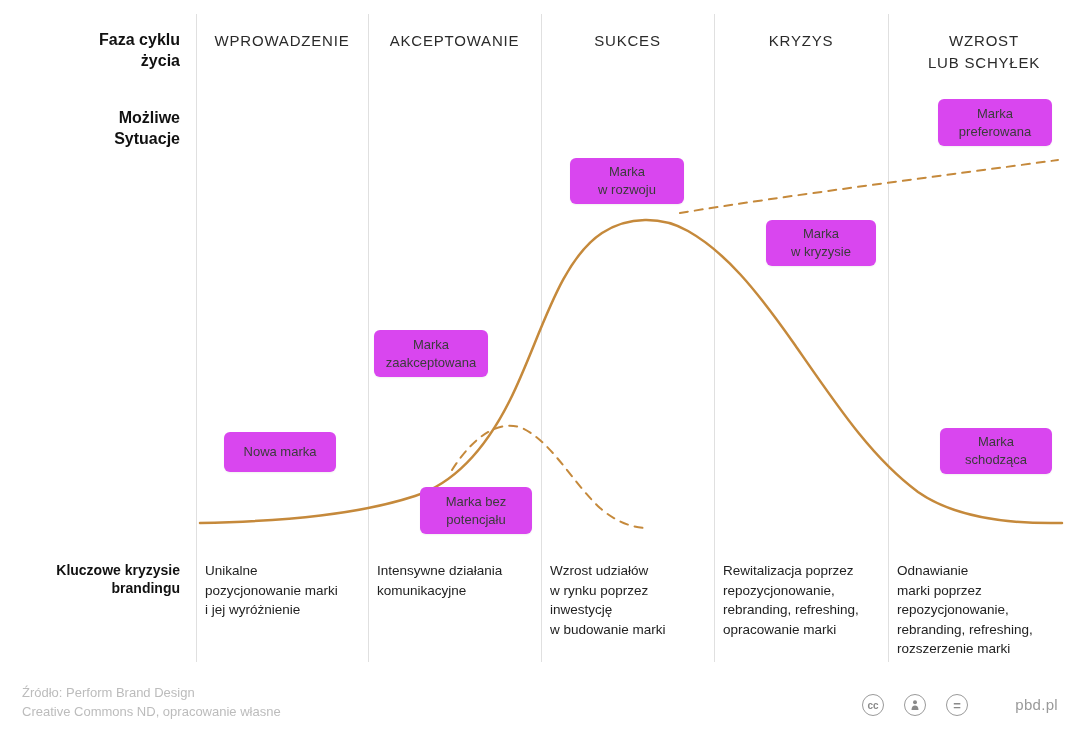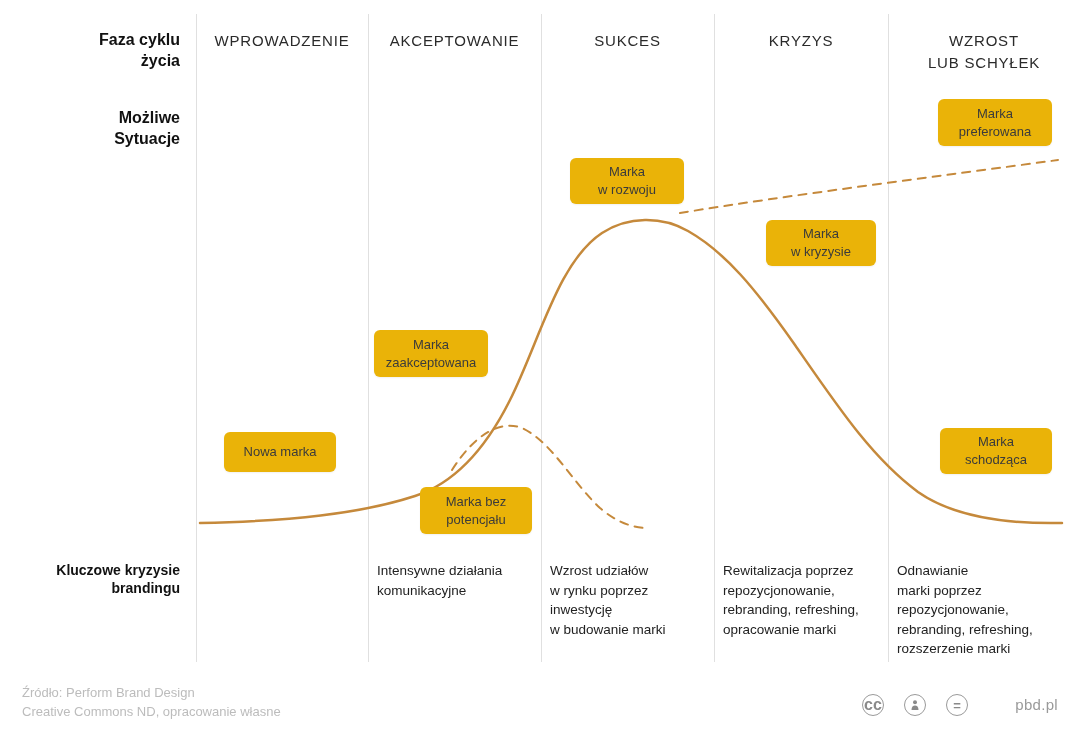--- a/index.html
+++ b/index.html
@@ -24,21 +24,21 @@
   .left-label{
     position:absolute;left:20px;width:160px;
     text-align:right;font-weight:bold;color:#111;
     white-space:pre-line;line-height:1.3;
   }
   .left-label.phase{top:30px;font-size:16px;}
   .left-label.situations{top:108px;font-size:16px;}
   .left-label.tasks{top:561px;font-size:14px;}
   .situation-box{
     position:absolute;
-    background:#eab308;
+    background:#d946ef;
     border-radius:6px;
     display:flex;align-items:center;justify-content:center;
     text-align:center;
     font-size:13px;color:#3b3b3b;line-height:1.35;
     white-space:pre-line;
     box-shadow:0 1px 2px rgba(0,0,0,0.06);
     padding:4px 8px;box-sizing:border-box;
   }
   .task-text{
     position:absolute;top:561px;
@@ -52,21 +52,21 @@
     white-space:pre-line;
   }
   .license-icons{
     position:absolute;left:862px;top:694px;
     display:flex;gap:20px;align-items:center;
   }
   .license-icon{
     width:22px;height:22px;border-radius:50%;
     border:1.4px solid #9a9a9a;color:#8a8a8a;
     display:flex;align-items:center;justify-content:center;
-    font-size:16px;font-weight:bold;box-sizing:border-box;
+    font-size:10px;font-weight:bold;box-sizing:border-box;
   }
   .site-link{
     position:absolute;right:22px;top:696px;
     font-size:15px;color:#9a9a9a;letter-spacing:0.3px;
   }
 </style>
 </head>
 <body>
 
 <div class="canvas">
@@ -114,20 +114,23 @@
 potencjału</div>
   <div class="situation-box" style="left:570px;top:158px;width:114px;height:46px">Marka
 w rozwoju</div>
   <div class="situation-box" style="left:766px;top:220px;width:110px;height:46px">Marka
 w kryzysie</div>
   <div class="situation-box" style="left:938px;top:99px;width:114px;height:47px">Marka
 preferowana</div>
   <div class="situation-box" style="left:940px;top:428px;width:112px;height:46px">Marka
 schodząca</div>
 
+  <div class="task-text" style="left:205px;width:160px">Unikalne
+pozycjonowanie marki
+i jej wyróżnienie</div>
   <div class="task-text" style="left:550px;width:160px">Wzrost udziałów
 w rynku poprzez
 inwestycję
 w budowanie marki</div>
   <div class="task-text" style="left:377px;width:160px">Intensywne działania
 komunikacyjne</div>
   <div class="task-text" style="left:723px;width:162px">Rewitalizacja poprzez
 repozycjonowanie,
 rebranding, refreshing,
 opracowanie marki</div>

